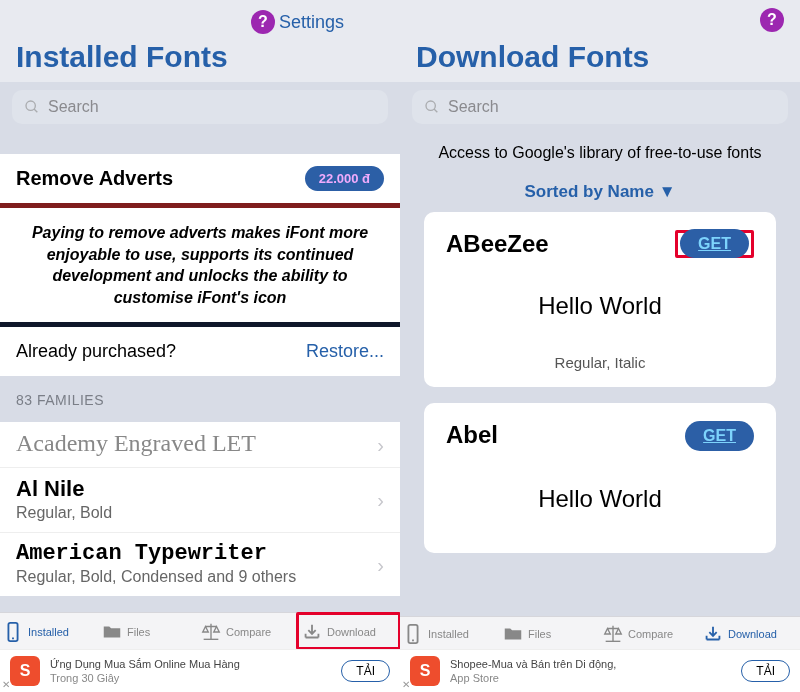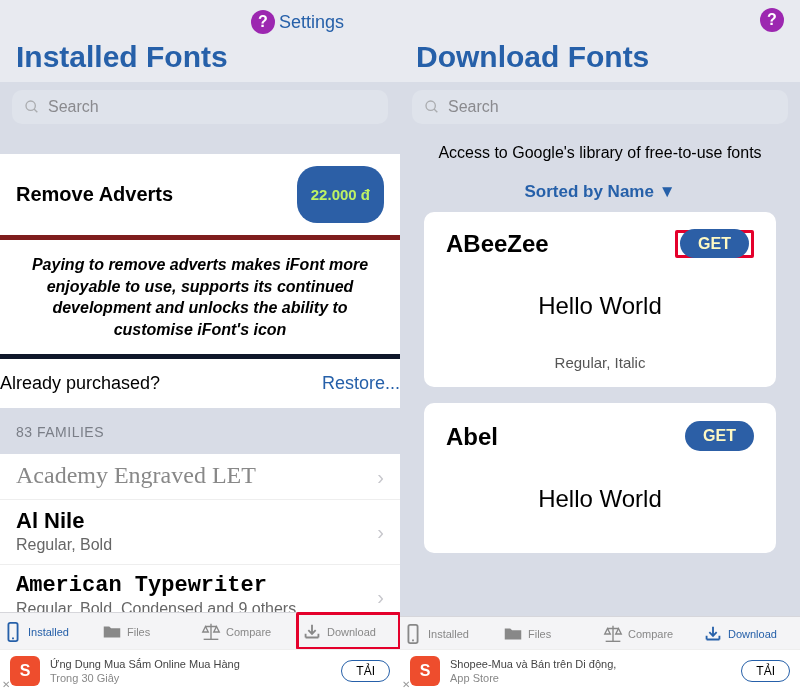--- a/index.html
+++ b/index.html
@@ -10,41 +10,41 @@
     .settings-link { position: absolute; top: 10px; right: 56px; color: #2660a9; font-size: 18px; display: flex; align-items: center; gap: 4px; }
     .settings-link .hicon { background: #9c27b0; width: 24px; height: 24px; border-radius: 50%; display:flex;align-items:center;justify-content:center;color:#fff;font-weight:bold;font-size:16px;}
     .page-title { color: #2660a9; font-size: 30px; font-weight: 700; margin-top: 30px; }
     .search-bar { margin: 8px 12px 0; background: #dfe3eb; border-radius: 10px; padding: 8px 12px; display: flex; align-items: center; gap: 8px; color: #8a8a8e; }
     .search-bar svg { width: 16px; height: 16px; opacity: 0.6; }
     .content { flex: 1; overflow: hidden; }
     .gap { height: 30px; }
     .card { background: #fff; margin: 0; }
     .remove-row { display:flex; align-items:center; justify-content:space-between; padding: 12px 16px; border-bottom: 5px solid #7f1d1d; }
     .remove-row .lbl { font-size: 20px; font-weight: 700; }
-    .price-pill { background: #2c5fa6; color:#bef264; border-radius: 20px; padding: 20px 14px; font-size:15px; font-weight:600;}
+    .price-pill { background: #2c5fa6; color:#f0abfc; border-radius: 20px; padding: 5px 14px; font-size:13px; font-weight:600;}
     .desc { padding: 14px 20px; font-style: italic; font-size: 16px; text-align:center; font-weight:600; line-height:1.35; border-bottom:5px solid #0f172a;}
-    .already { display:flex; justify-content:space-between; padding: 14px 0; font-size:18px; }
+    .already { display:flex; justify-content:space-between; padding: 14px 16px; font-size:18px; }
     .already .restore { color:#2660a9; }
     .section-head { padding: 16px 16px 14px; color:#7a7e87; font-size:14px; letter-spacing:0.5px;}
     .font-list { background:#fff; }
     .font-row { padding: 8px 16px 10px; border-top: 1px solid #eee; position:relative;}
     .font-row:first-child { border-top:none; }
     .font-name { font-size: 22px; }
     .f-academy { font-family: 'Times New Roman', serif; color:#888; font-size:24px;}
     .f-alnile { font-family: Arial, sans-serif; font-weight:600; font-size:22px;}
     .f-typewriter { font-family: 'Courier New', monospace; font-weight:700; font-size:22px;}
     .font-sub { color:#666; font-size:16px; margin-top:2px;}
     .chev { position:absolute; right:16px; top:50%; transform:translateY(-50%); color:#c7c7cc; font-size:20px;}
     .info-text { text-align:center; padding: 20px 20px 10px; font-size:16px; color:#000;}
     .sort-row { text-align:center; color:#2660a9; font-weight:600; font-size:17px; padding:10px;}
     .dl-cards { padding: 0 24px; }
     .dl-card { background:#fff; border-radius:10px; margin-bottom:16px; padding:14px 0 12px;}
-    .dl-head { display:flex; justify-content:space-between; align-items:flex-end; padding: 4px 22px 10px; gap: 44px;}
+    .dl-head { display:flex; justify-content:space-between; align-items:flex-start; padding: 4px 22px 10px; gap: 44px;}
     .dl-name { font-size:24px; font-weight:700; }
-    .get-btn { background:#2c5fa6; color:#fef9c3; border-radius:20px; padding:6px 18px; font-weight:700; font-size:16px;}
+    .get-btn { background:#2c5fa6; color:#7dd3fc; border-radius:20px; padding:6px 18px; font-weight:700; font-size:16px;text-decoration:underline;}
     .get-highlight { border:3px solid #e4002b; padding:2px; border-radius:2px; display:inline-block;}
     .preview { text-align:center; font-size:24px; padding: 24px 0 28px;}
     .styles { text-align:center; font-size:15px; color:#555; padding: 6px 0 4px;}
     .tabbar { display:flex; background:#f4f4f6; border-top:1px solid #d6d6db; }
     .tab { flex:1; display:flex; flex-direction:row; align-items:center; padding:6px 0 4px; color:#888; font-size:11px; gap:2px;}
     .tab.active { color:#2660a9; }
     .tab svg { width:26px; height:22px; }
     .tab-highlight { border:3px solid #e4002b; border-radius:2px; margin:-1px;}
     .ad { display:flex; align-items:center; padding:6px 10px; background:#fff; gap:10px; border-top:1px solid #eee; position:relative;}
     .ad-icon { width:30px; height:30px; background:#ee4d2d; border-radius:6px; display:flex; align-items:center; justify-content:center; color:#fff; font-weight:700;}

